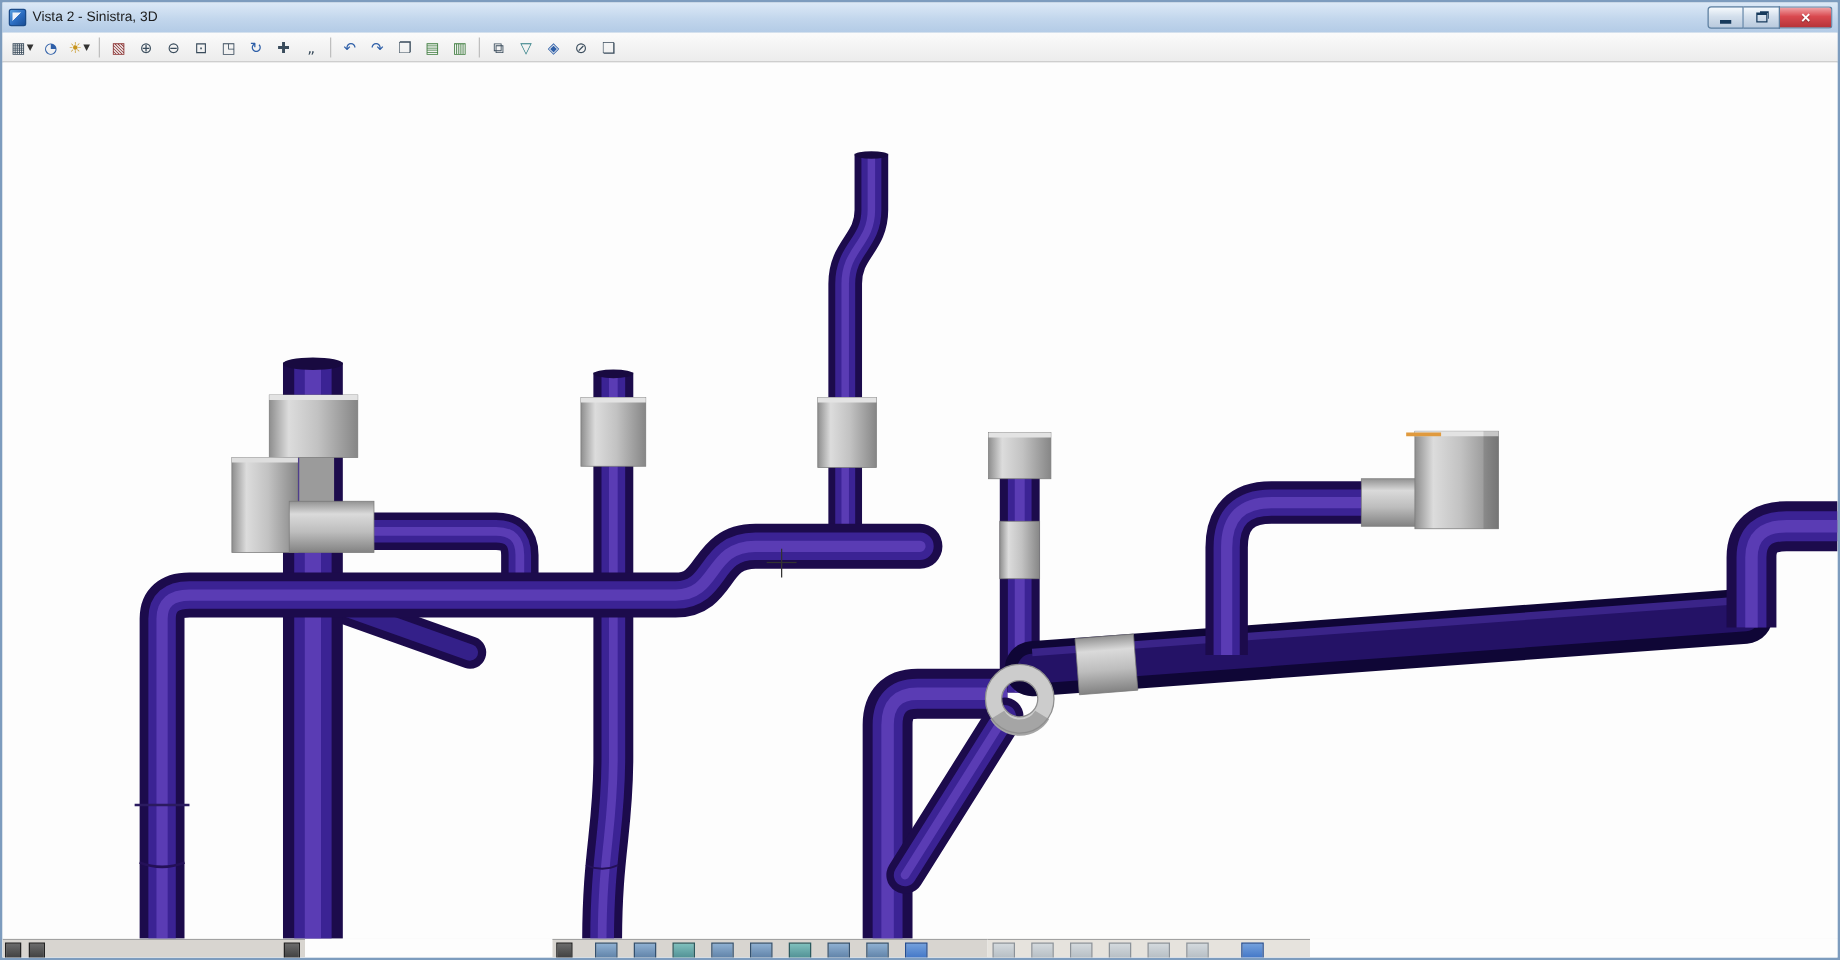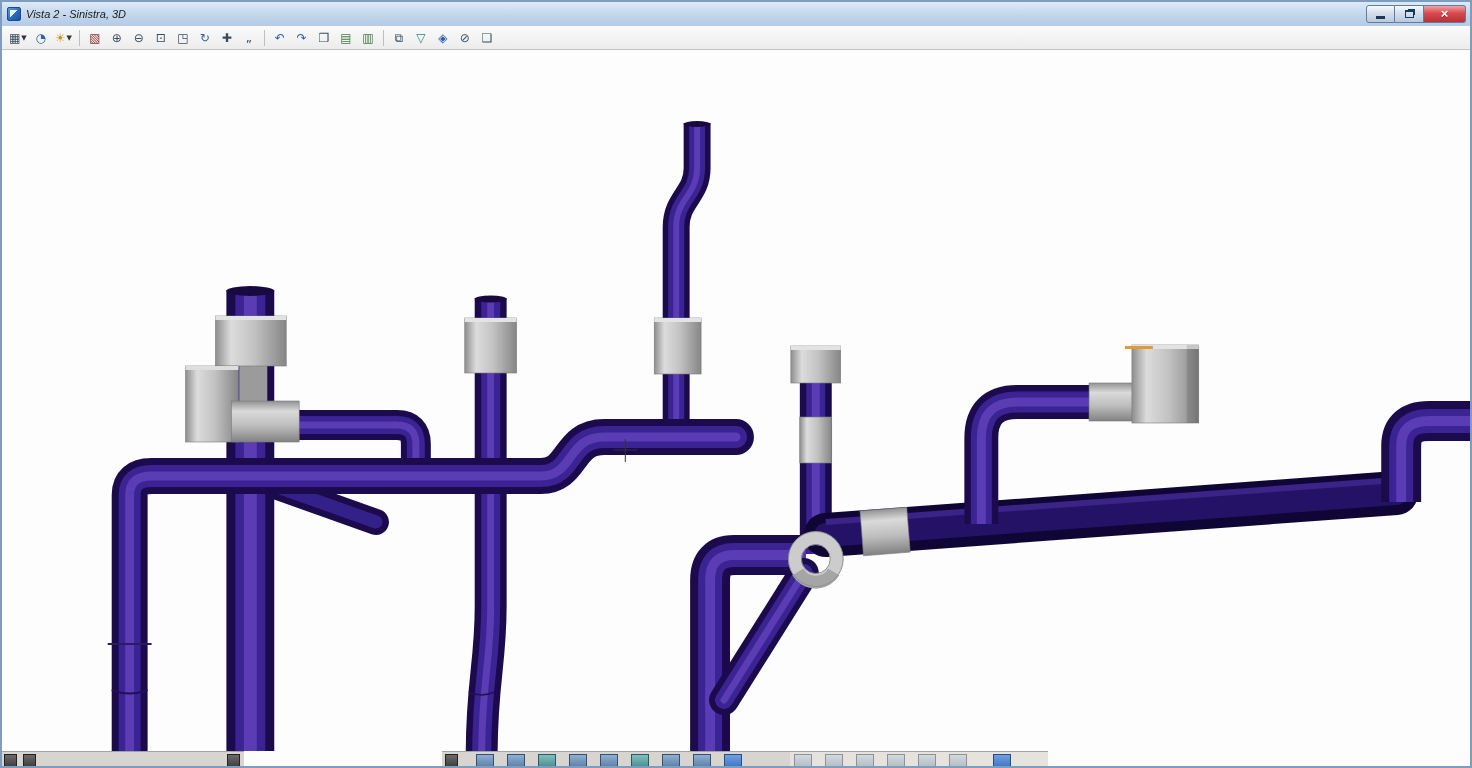--- a/index.html
+++ b/index.html
@@ -18,21 +18,21 @@
   .appicon{
     width:14px; height:14px; border-radius:2px; margin-right:5px;
     background:linear-gradient(135deg,#58a0e0 0%,#2a6bc0 55%,#1b4f96 100%);
     border:1px solid #1a4a88; position:relative; flex:0 0 14px;
   }
   .appicon::after{
     content:""; position:absolute; left:2px; top:2px; width:8px; height:8px;
     background:linear-gradient(135deg,#ffffff 0 45%, transparent 45%);
     opacity:.9;
   }
-  .title-text{ font-size:11px; color:#1b1b1b; white-space:nowrap;font-style:italic; }
+  .title-text{ font-size:11px; color:#1b1b1b; white-space:nowrap; }
   .wincontrols{ margin-left:auto; display:flex; align-items:flex-start; height:19px; }
   .wbtn{
     width:29px; height:18px; border:1px solid #5d7f9f; display:flex;
     align-items:center; justify-content:center;
     background:linear-gradient(#f6fafd,#d3dfec 45%,#b9cadd);
     cursor:default;
   }
   .wbtn.first{ border-radius:3px 0 0 3px; }
   .wbtn.mid{ border-left:none; }
   .wbtn.close{

